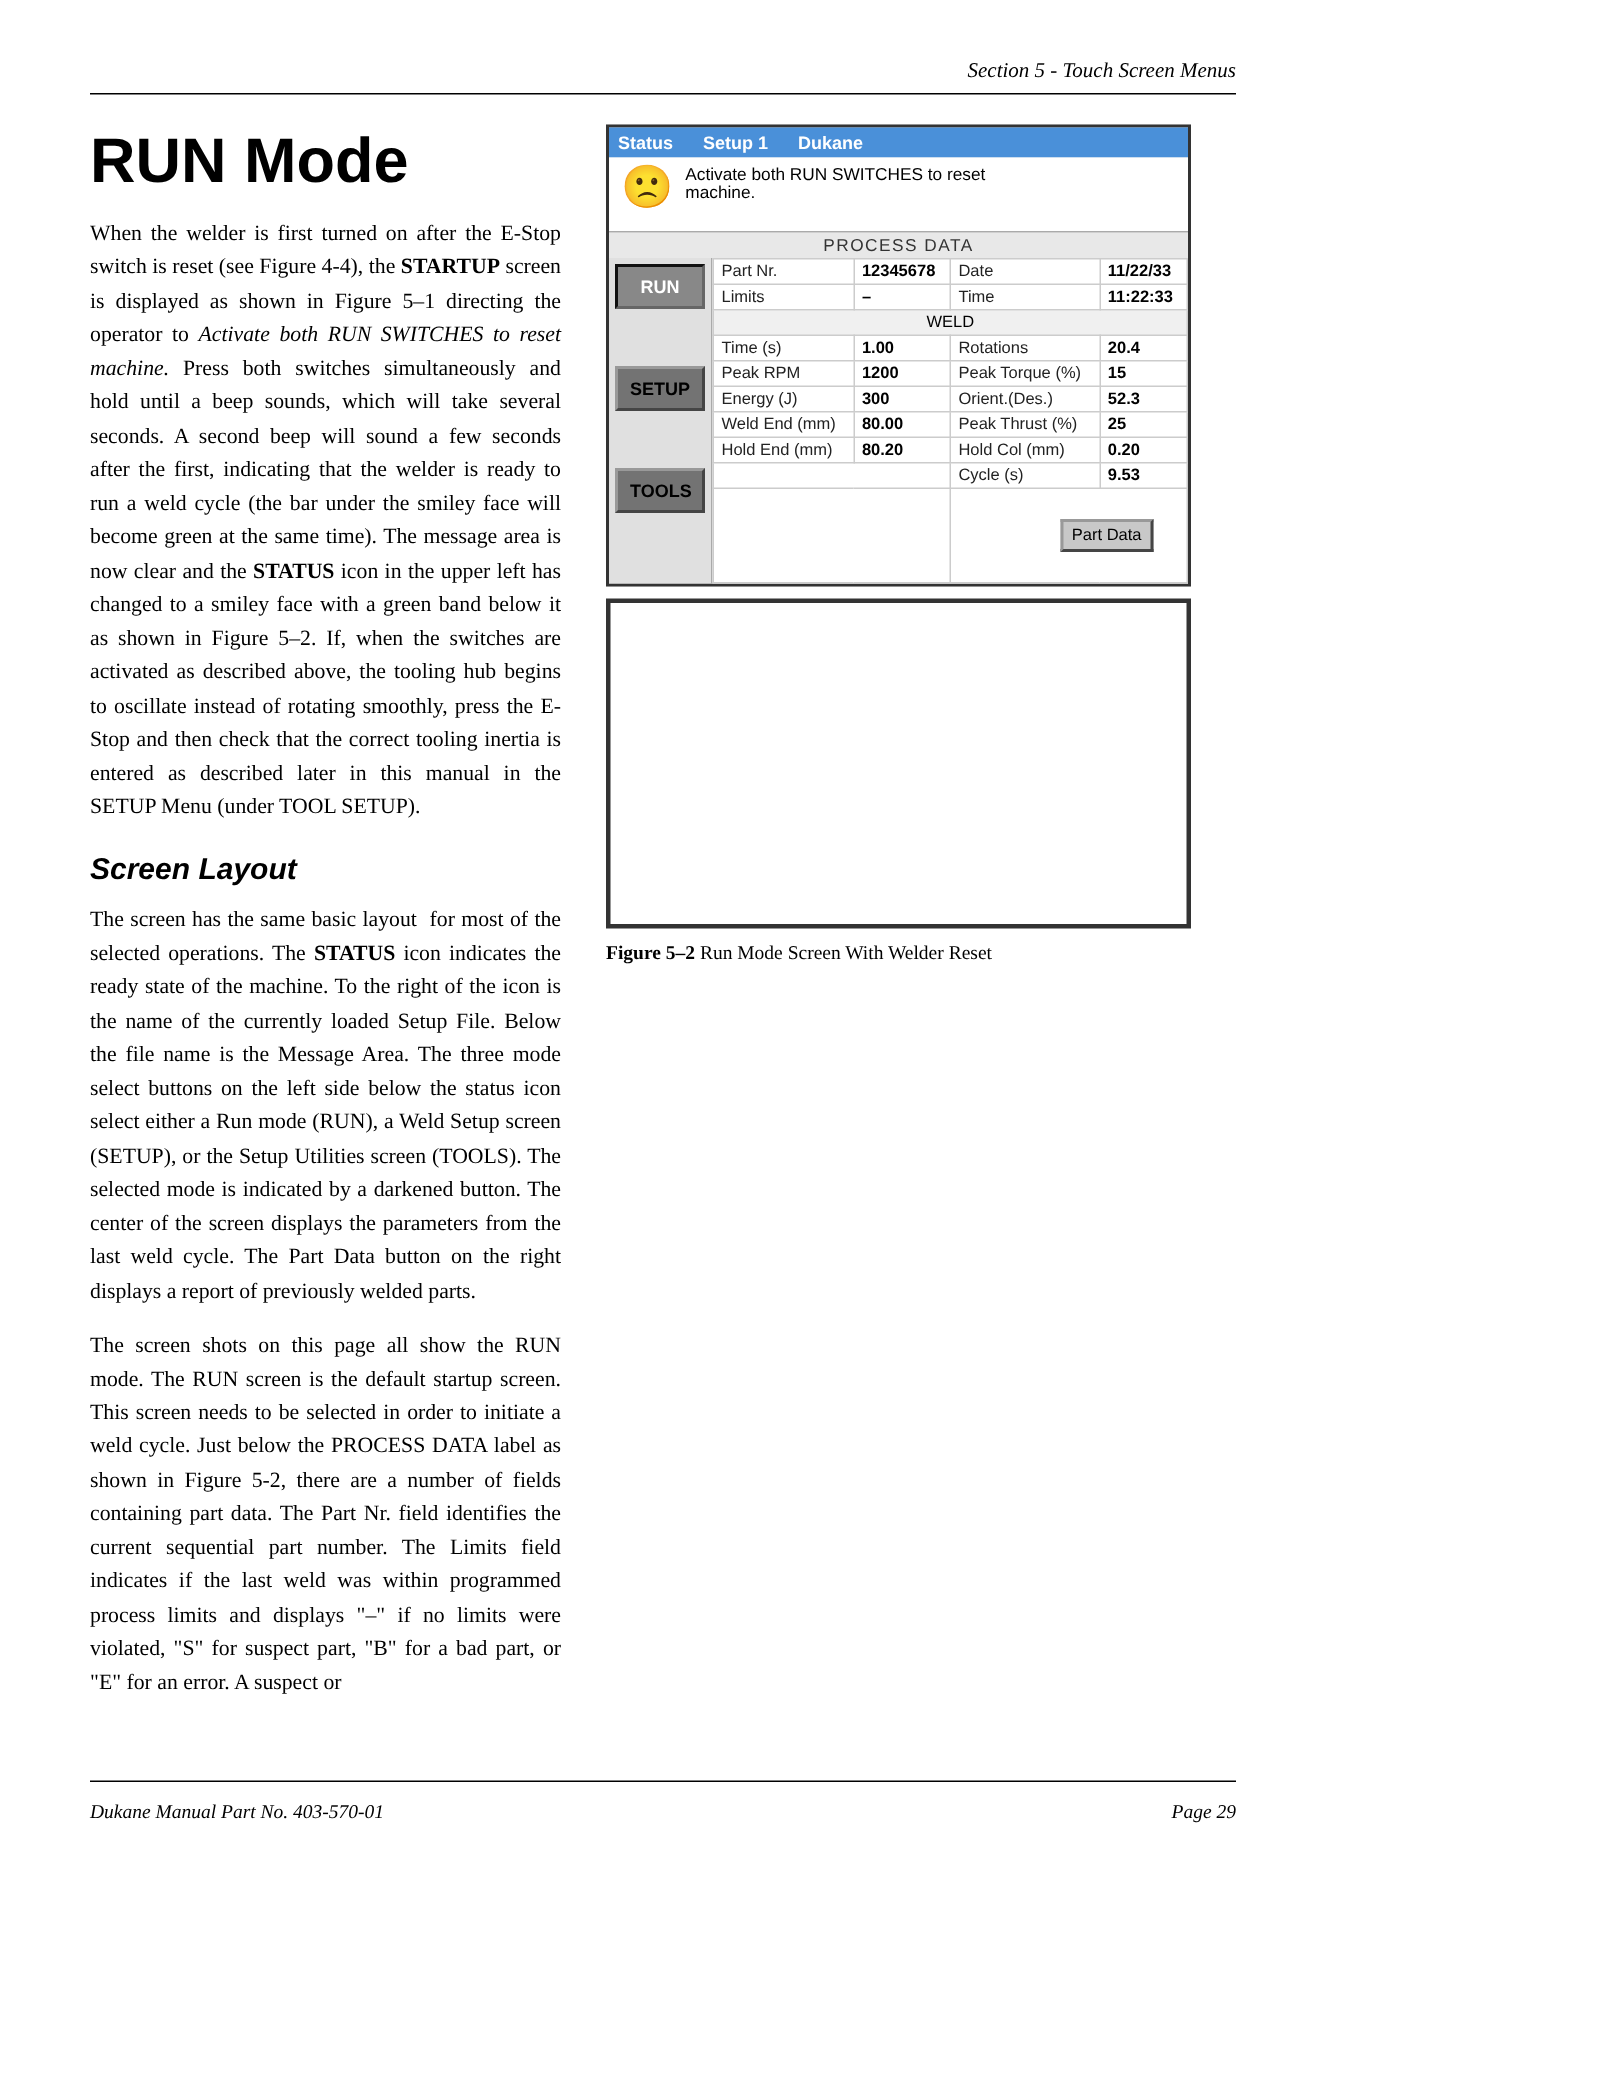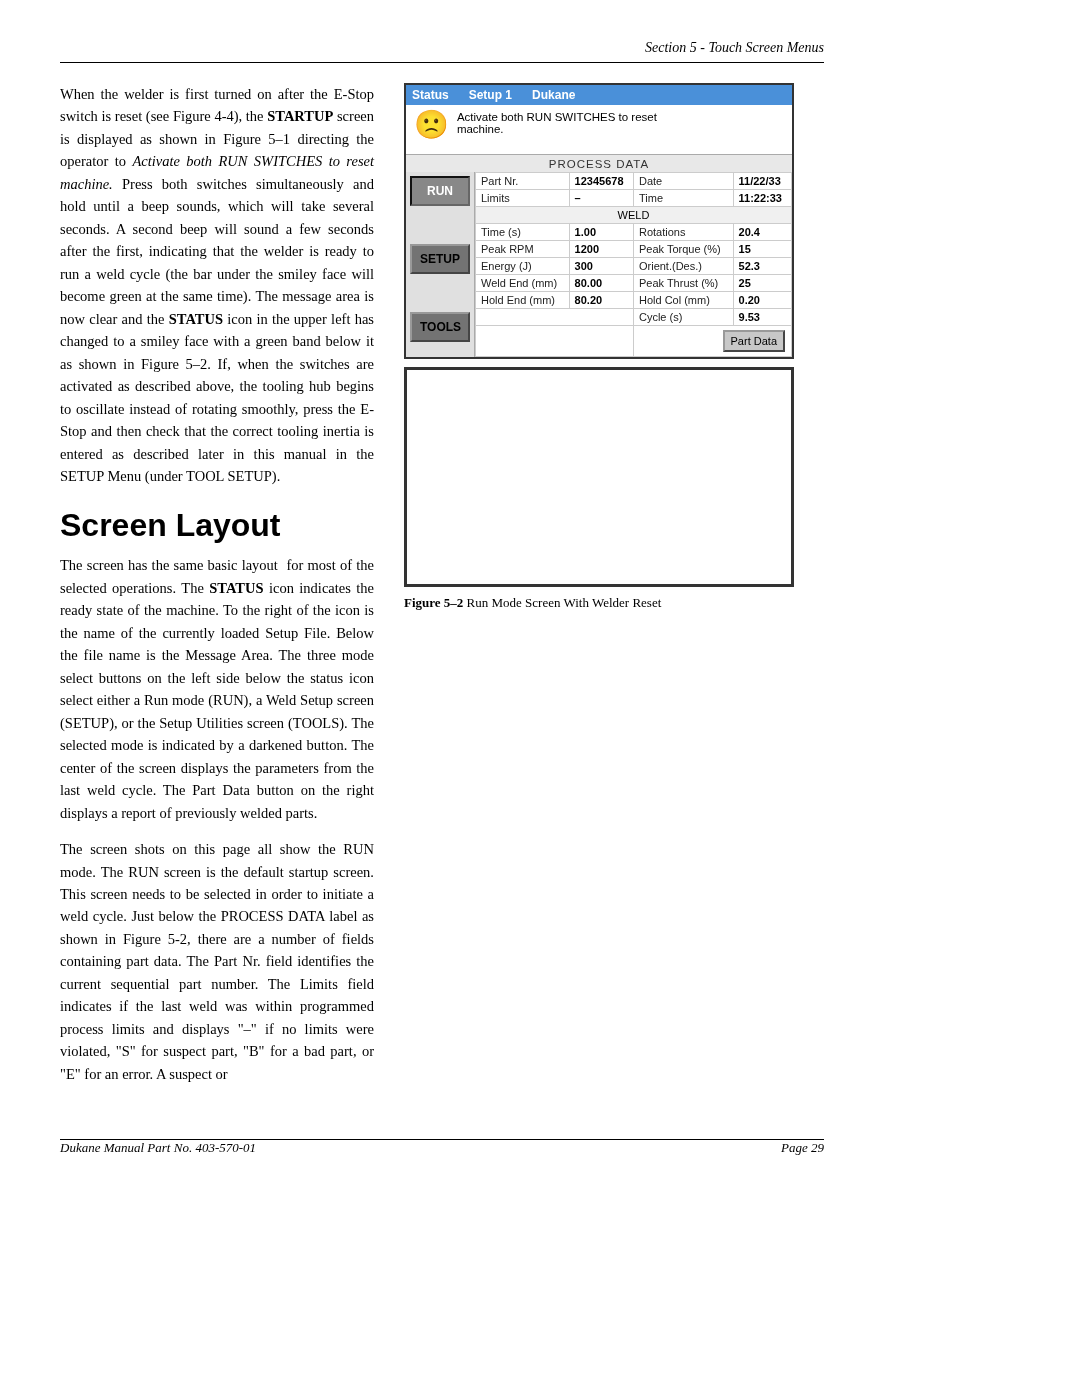--- a/index.html
+++ b/index.html
@@ -67,24 +67,25 @@
       font-weight: bold;
     }
 
     .body-text i {
       font-style: italic;
     }
 
     
     .section-heading {
       font-family: Arial, sans-serif;
-      font-size: 32px;
+      font-size: 20px;
       font-weight: bold;
       margin-top: 20px;
       margin-bottom: 10px;
+      font-style: italic;
     }
 
     
     .screen-mockup {
       border: 2px solid #333;
       background: #e8e8e8;
       width: 390px;
       margin-bottom: 8px;
       font-family: Arial, Helvetica, sans-serif;
       font-size: 11.5px;
@@ -151,21 +152,21 @@
       background: #fff;
     }
 
     .part-data-btn {
       background: #c8c8c8;
       border: 2px outset #999;
       padding: 3px 6px;
       font-size: 11px;
       text-align: right;
       float: right;
-      margin: 2px;
+      margin: 18px;
       cursor: pointer;
     }
 
     .figure-caption {
       font-size: 13px;
       margin-bottom: 20px;
     }
 
     .figure-caption b {
       font-weight: bold;
@@ -178,21 +179,21 @@
       width: 390px;
       height: 220px;
       margin-bottom: 8px;
     }
 
     
     .page-footer {
       border-top: 1px solid #000;
       display: flex;
       justify-content: space-between;
-      padding-top: 0;
+      padding-top: 12px;
       margin-top: 40px;
       font-style: italic;
       font-size: 13px;
     }
 
     
     .screen-data-table {
       width: 100%;
       border-collapse: collapse;
       font-size: 11px;
@@ -216,20 +217,21 @@
 <div class="page-container">
 
   <div class="page-header">
     <span class="page-header-title">Section 5 - Touch Screen Menus</span>
   </div>
 
   <div class="main-content">
 
     <div class="left-col">
 
+      <h1 class="run-mode-title">RUN Mode</h1>
 
       <p class="body-text">
         When the welder is first turned on after the E-Stop switch is reset (see Figure 4-4), the <b>STARTUP</b> screen is displayed as shown in Figure 5–1 directing the operator to <i>Activate both RUN SWITCHES to reset machine.</i> Press both switches simultaneously and hold until a beep sounds, which will take several seconds. A second beep will sound a few seconds after the first, indicating that the welder is ready to run a weld cycle (the bar under the smiley face will become green at the same time). The message area is now clear and the <b>STATUS</b> icon in the upper left has changed to a smiley face with a green band below it as shown in Figure 5–2. If, when the switches are activated as described above, the tooling hub begins to oscillate instead of rotating smoothly, press the E-Stop and then check that the correct tooling inertia is entered as described later in this manual in the SETUP Menu (under TOOL SETUP).
       </p>
 
       <h2 class="section-heading">Screen Layout</h2>
 
       <p class="body-text">
         The screen has the same basic layout &nbsp;for most of the selected operations. The <b>STATUS</b> icon indicates the ready state of the machine. To the right of the icon is the name of the currently loaded Setup File. Below the file name is the Message Area. The three mode select buttons on the left side below the status icon select either a Run mode (RUN), a Weld Setup screen (SETUP), or the Setup Utilities screen (TOOLS). The selected mode is indicated by a darkened button. The center of the screen displays the parameters from the last weld cycle. The Part Data button on the right displays a report of previously welded parts.
       </p>

